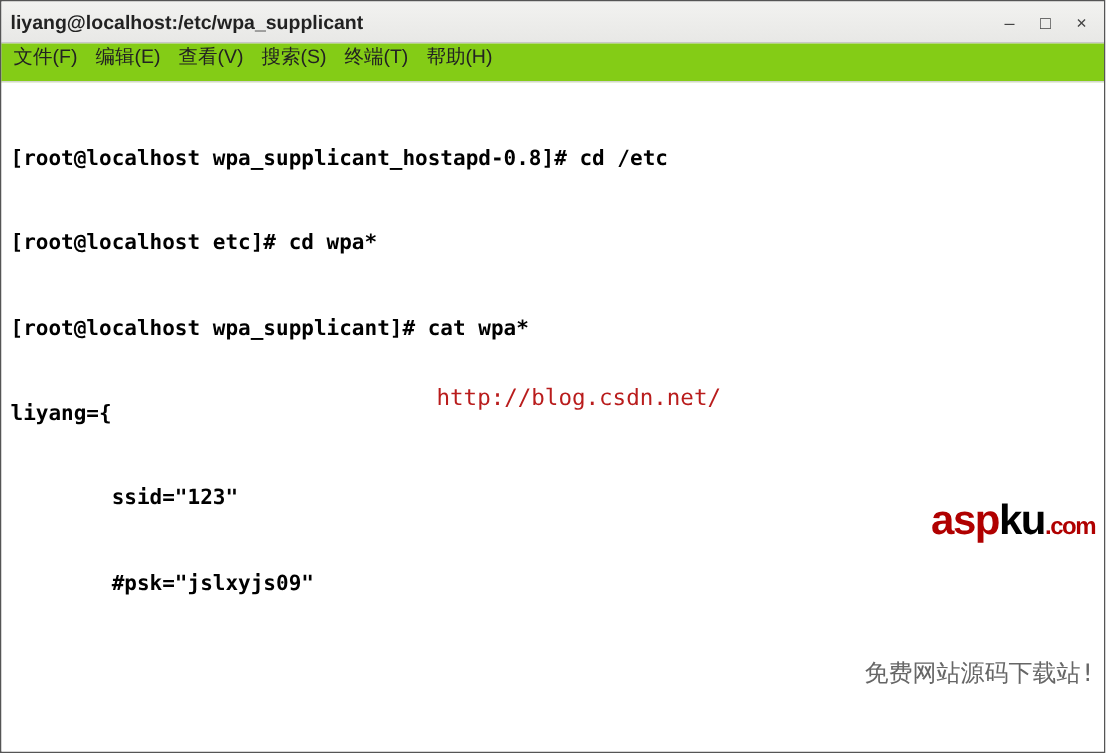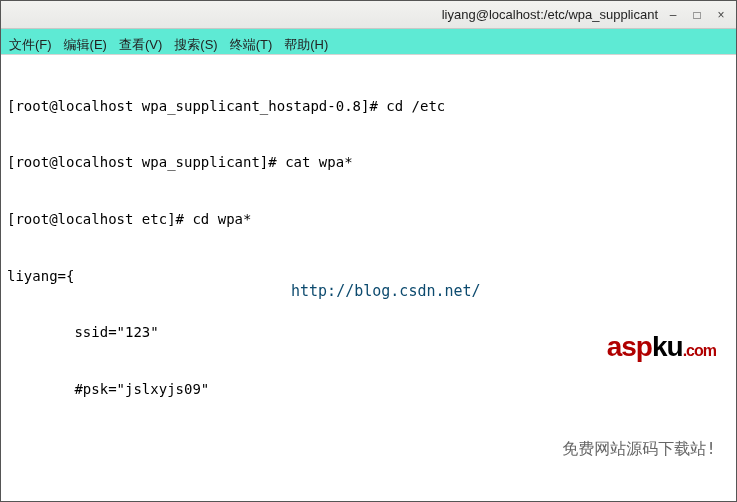--- a/index.html
+++ b/index.html
@@ -1,26 +1,26 @@
 <!DOCTYPE html>
 <html><head>
 <meta charset="utf-8">
 <style>
   * { box-sizing: border-box; margin: 0; padding: 0; }
   html, body { width: 737px; height: 502px; font-family: sans-serif; background: #fff; overflow: hidden; }
   .window { width: 737px; height: 502px; border: 1px solid #555; display: flex; flex-direction: column; background: #fff; }
   .titlebar { height: 28px; background: linear-gradient(#f2f2f0,#e8e8e6); display: flex; align-items: center; padding: 0 6px; border-bottom: 1px solid #c8c8c6; }
-  .title-text { flex: 1; text-align: right; font-size: 13px; color: #222; }
+  .title-text { flex: 1; text-align: left; font-size: 13px; color: #222; font-weight: bold; }
   .win-btn { width: 18px; height: 18px; margin-left: 6px; display: flex; align-items: center; justify-content: center; font-size: 12px; color: #444; cursor: pointer; }
-  .menubar { height: 26px; background: #5eead4; display: flex; align-items: flex-end; padding: 0 8px; gap: 12px; border-bottom: 1px solid #d4d4d2; font-size: 13px; color: #222; }
+  .menubar { height: 26px; background: #84cc16; display: flex; align-items: flex-start; padding: 0 8px; gap: 12px; border-bottom: 1px solid #d4d4d2; font-size: 13px; color: #222; }
   .menu-item { cursor: pointer; }
   .terminal { flex: 1; background: #fff; color: #000; font-family: "DejaVu Sans Mono","Courier New",monospace; font-size: 14px; line-height: 1.35; padding: 4px 6px; white-space: pre; overflow: hidden; position: relative; }
-  .line { white-space: pre; }
-  .watermark { position: absolute; left: 290px; top: 226px; color: #0c4a6e; font-family: "DejaVu Sans Mono",monospace; font-size: 15px; pointer-events: none; }
-  .corner { position: absolute; right: 20px; bottom: 4px; text-align: right; pointer-events: none; }
+  .line { white-space: pre; font-weight: bold; }
+  .watermark { position: absolute; left: 290px; top: 200px; color: #b91c1c; font-family: "DejaVu Sans Mono",monospace; font-size: 15px; pointer-events: none; }
+  .corner { position: absolute; right: 6px; bottom: 4px; text-align: right; pointer-events: none; }
   .corner .brand { font-family: Arial,sans-serif; font-weight: bold; font-size: 28px; letter-spacing: -1px; }
   .corner .brand .a { color: #b00000; }
   .corner .brand .s { color: #b00000; }
   .corner .brand .p { color: #b00000; }
   .corner .brand .k { color: #000; }
   .corner .brand .u { color: #000; }
   .corner .brand .dot { color: #b00000; font-size: 16px; }
   .corner .tag { font-size: 16px; color: #666; margin-top: -4px; }
 </style>
 </head>
@@ -39,22 +39,22 @@
     <span class="menu-item">文件(F)</span>
     <span class="menu-item">编辑(E)</span>
     <span class="menu-item">查看(V)</span>
     <span class="menu-item">搜索(S)</span>
     <span class="menu-item">终端(T)</span>
     <span class="menu-item">帮助(H)</span>
   </div>
 
   <div class="terminal">
     <div class="line">[root@localhost wpa_supplicant_hostapd-0.8]# cd /etc</div>
+    <div class="line">[root@localhost etc]# cd wpa*</div>
     <div class="line">[root@localhost wpa_supplicant]# cat wpa*</div>
-    <div class="line">[root@localhost etc]# cd wpa*</div>
     <div class="line">liyang={</div>
     <div class="line">        ssid="123"</div>
     <div class="line">        #psk="jslxyjs09"</div>
     
     
     
     
     
     
     

